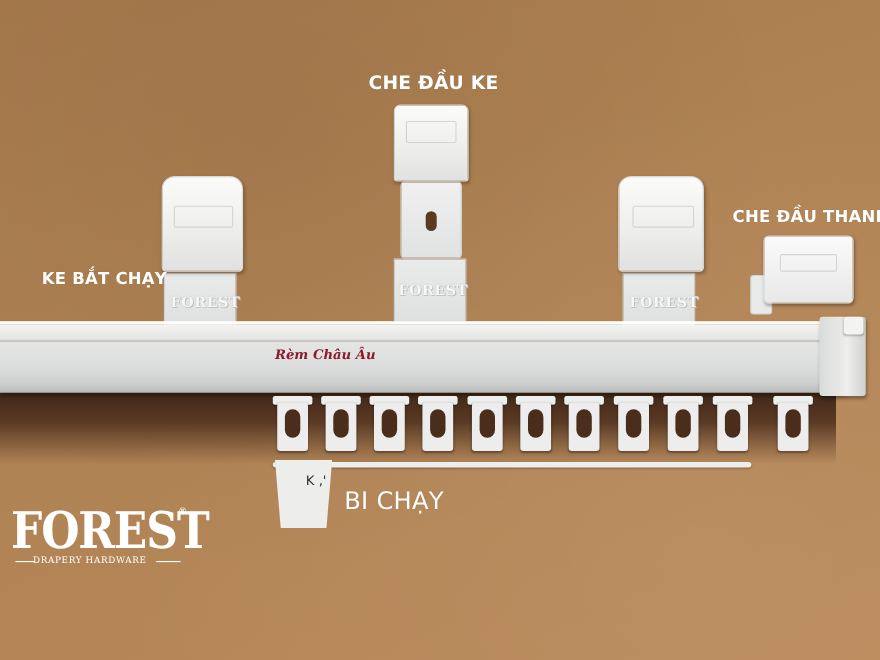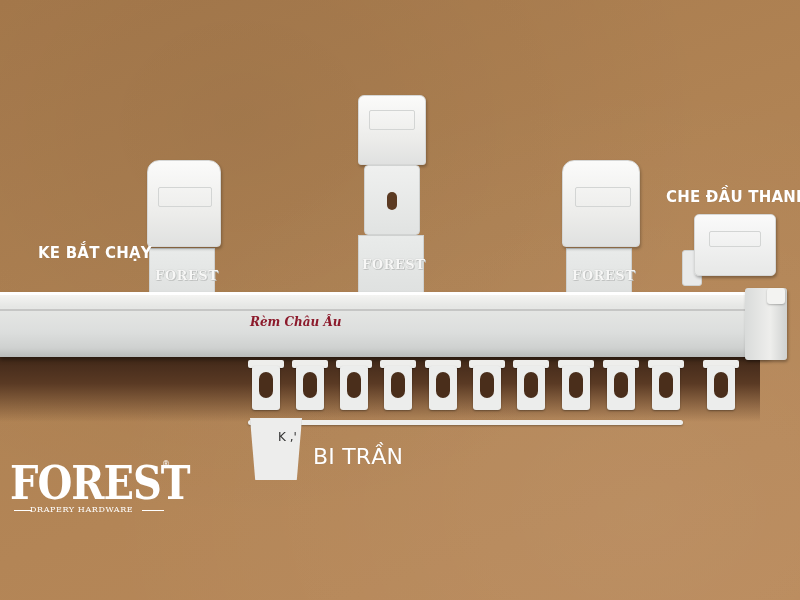--- a/index.html
+++ b/index.html
@@ -275,23 +275,24 @@
         <div class="frame">
           <div class="hole"></div>
         </div>
       </div>
     <div class="sprue"></div>
   </div>
   <div class="sprue-tag">
     <span class="sprue-tag-glyph">K ,'</span>
   </div>
 
+  <span class="label label-che-dau-ke">CHE ĐẦU KE</span>
   <span class="label label-che-dau-thanh">CHE ĐẦU THANH</span>
   <span class="label label-ke-bat-tran">KE BẮT CHẠY</span>
-  <span class="label label-bi-chay">BI TRẦN</span>
+  <span class="label label-bi-chay">BI CHẠY</span>
 
   <div class="logo">
     <span class="logo-word">FOREST</span>
     <span class="logo-reg">®</span>
     <div class="logo-rule" style="left:4px;width:18px;"></div>
     <span class="logo-sub">DRAPERY HARDWARE</span>
     <div class="logo-rule" style="left:132px;width:22px;"></div>
   </div>
 
 </div>

